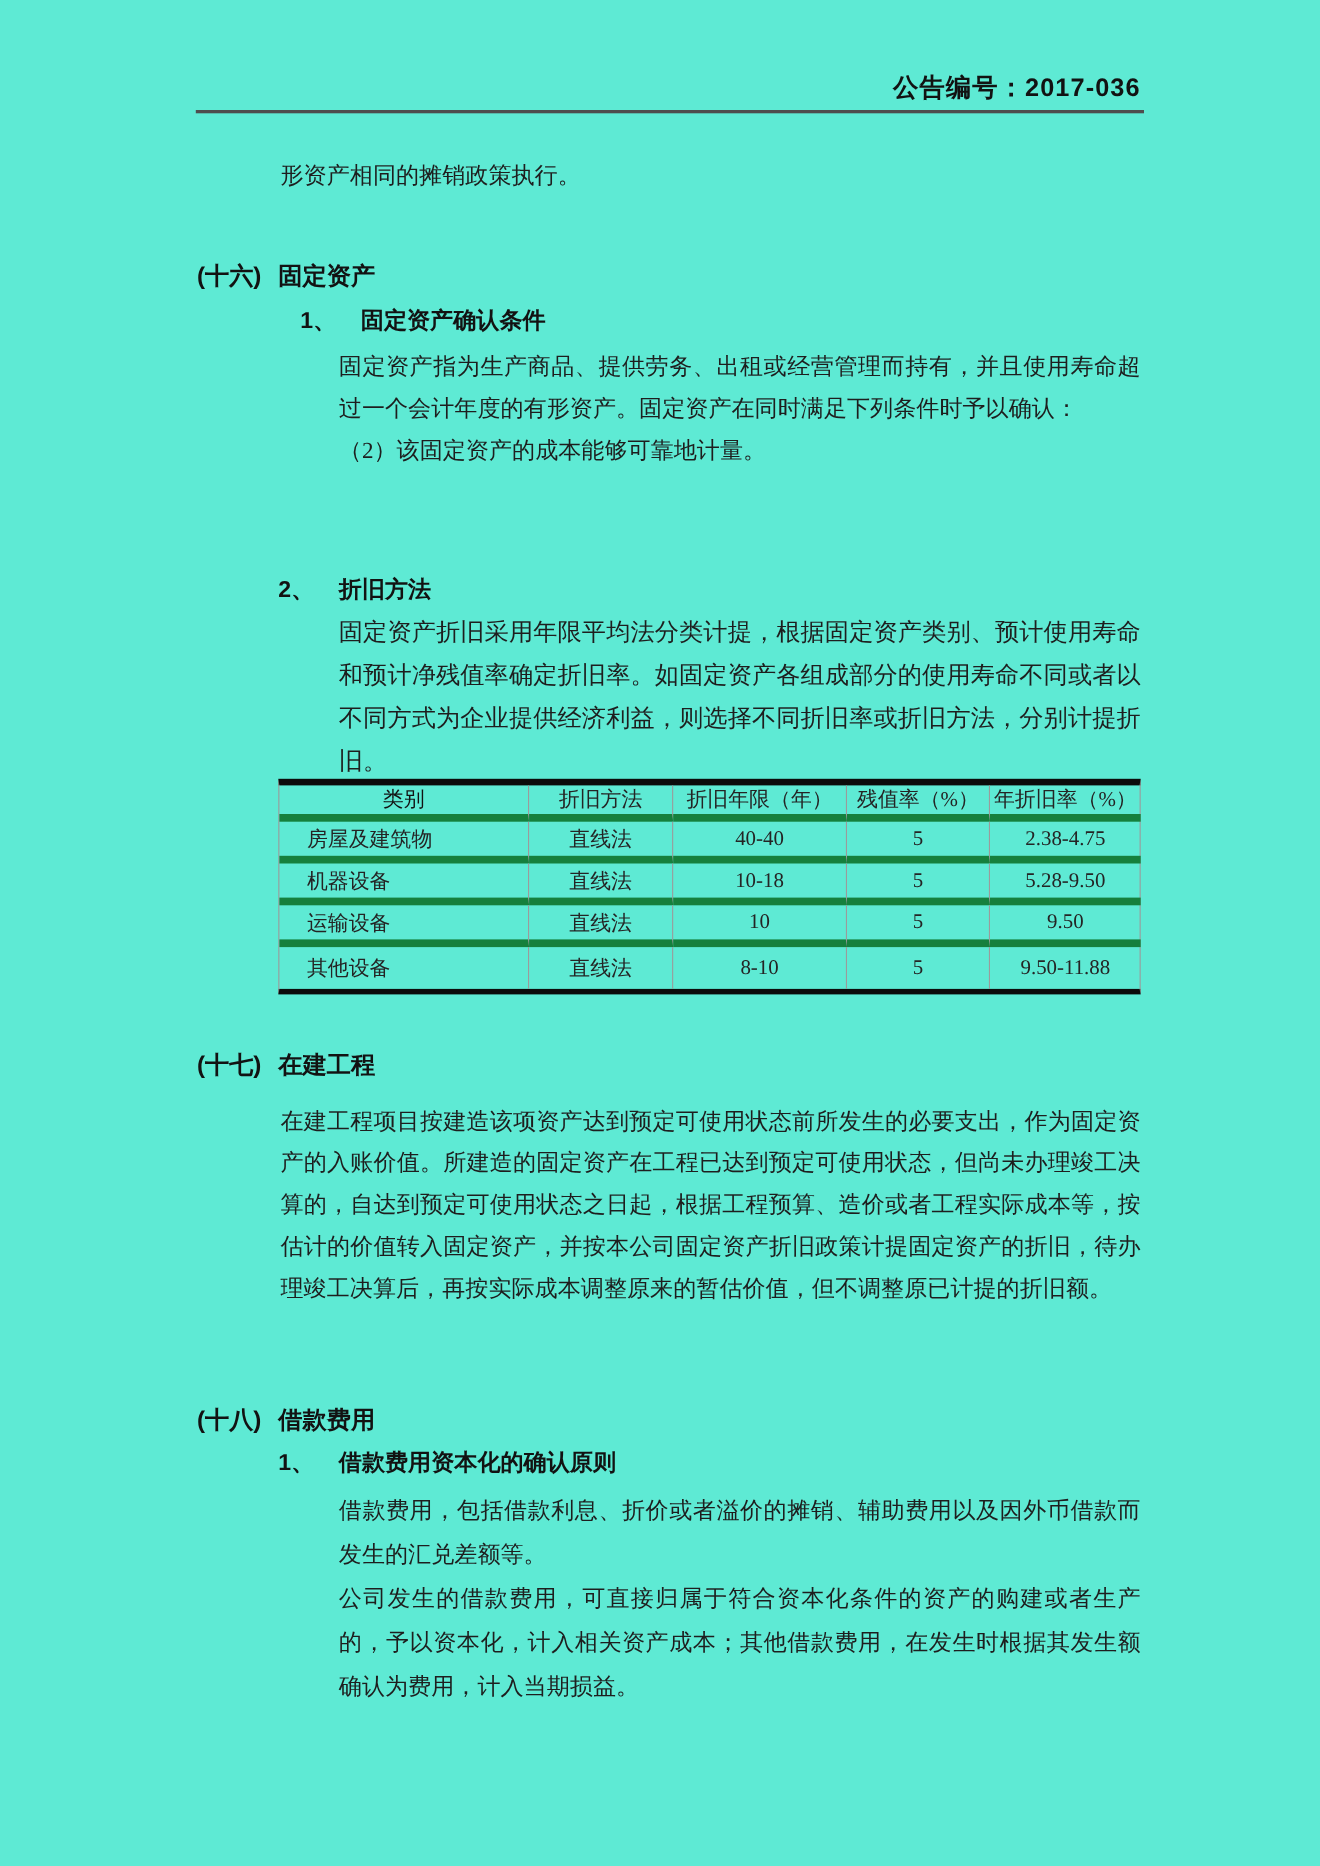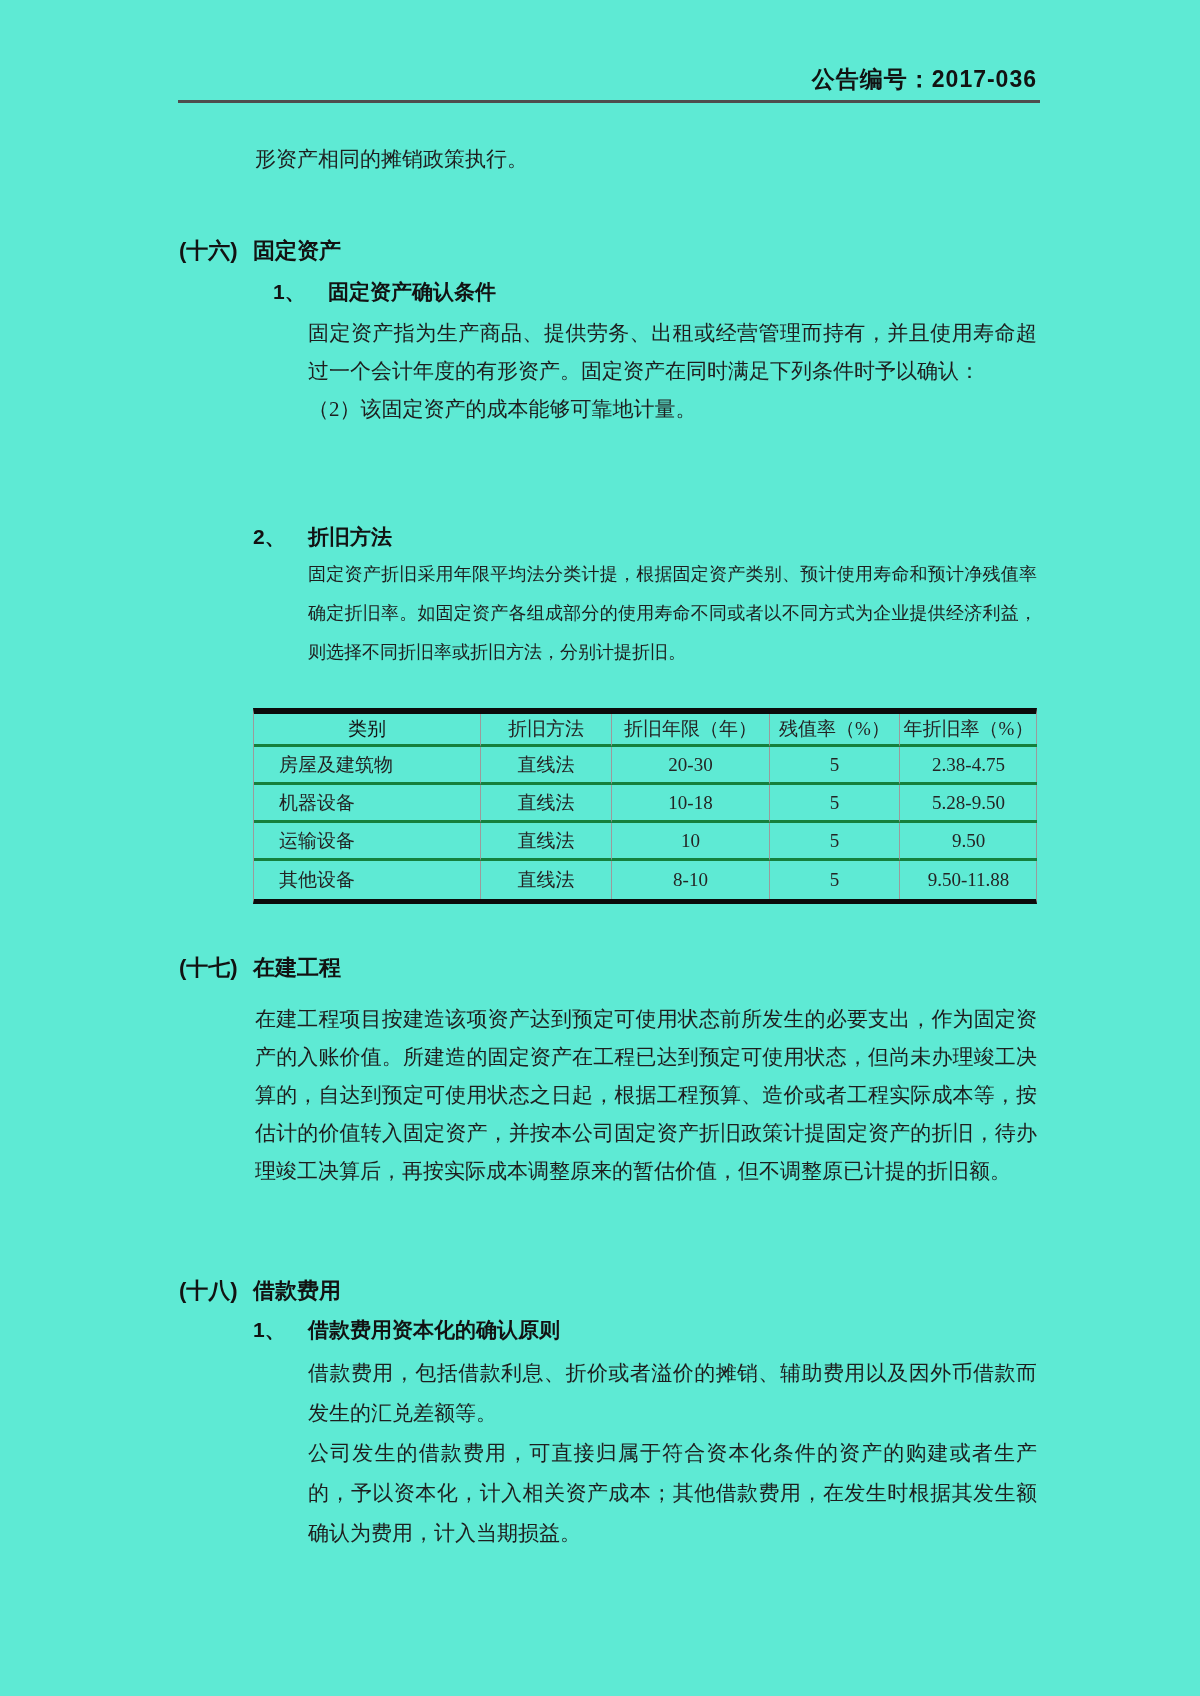--- a/index.html
+++ b/index.html
@@ -25,34 +25,34 @@
 
   .section-head { position:absolute; font-size:22px; line-height:26px; white-space:nowrap; }
   .section-head .label { display:inline-block; width:74px; }
 
   .sub-head { position:absolute; font-size:21px; line-height:26px; white-space:nowrap; }
   .sub-head .num { display:inline-block; width:55px; }
 
   .para-block p { margin:0; }
 
   .s16-1-body { position:absolute; left:308px; top:314px; width:729px; }
-  .s16-2-body { position:absolute; left:308px; top:555px; width:729px; font-size:18px; line-height:39px; }
+  .s16-2-body { position:absolute; left:308px; top:555px; width:729px; font-size:22px; line-height:39px; }
   .table-intro { position:absolute; left:308px; top:681px; font-size:21px; line-height:26px; }
 
   .dep-table {
     position:absolute; left:253px; top:708px; width:784px;
     border-top:6px solid #0b0b0b; border-bottom:5px solid #0b0b0b;
     border-left:1px solid #9b9b9b; border-right:1px solid #9b9b9b;
     box-sizing:border-box;
     font-size:19px; color:#242424;
   }
   .t-row { display:grid; grid-template-columns:227px 131px 158px 130px 137px; }
   .t-cell {
     box-sizing:border-box; text-align:center;
-    border-right:1px solid #9b9b9b; border-bottom:3px solid #15803d;
+    border-right:1px solid #9b9b9b; border-bottom:7px solid #15803d;
     display:flex; align-items:center; justify-content:center;
   }
   .t-cell:last-child { border-right:none; }
   .t-head .t-cell { height:33px; }
   .t-body-row .t-cell { height:38px; }
   .t-body-row:last-child .t-cell { border-bottom:none;text-align:right; }
   .t-cell.cat { justify-content:flex-start; padding-left:25px; }
 
   .s17-para { position:absolute; left:255px; top:1000px; width:782px; }
   .s18-body { position:absolute; left:308px; top:1353px; width:729px; font-size:21px; line-height:40px; }
@@ -93,21 +93,21 @@
     <div class="t-row t-head">
       <div class="t-cell hei" style="font-weight:400; font-family:'Liberation Serif','DejaVu Serif',serif;">类别</div>
       <div class="t-cell">折旧方法</div>
       <div class="t-cell">折旧年限（年）</div>
       <div class="t-cell">残值率（%）</div>
       <div class="t-cell">年折旧率（%）</div>
     </div>
     <div class="t-row t-body-row">
       <div class="t-cell cat">房屋及建筑物</div>
       <div class="t-cell">直线法</div>
-      <div class="t-cell">20-30</div>
+      <div class="t-cell">40-40</div>
       <div class="t-cell">5</div>
       <div class="t-cell">2.38-4.75</div>
     </div>
     <div class="t-row t-body-row">
       <div class="t-cell cat">机器设备</div>
       <div class="t-cell">直线法</div>
       <div class="t-cell">10-18</div>
       <div class="t-cell">5</div>
       <div class="t-cell">5.28-9.50</div>
     </div>

